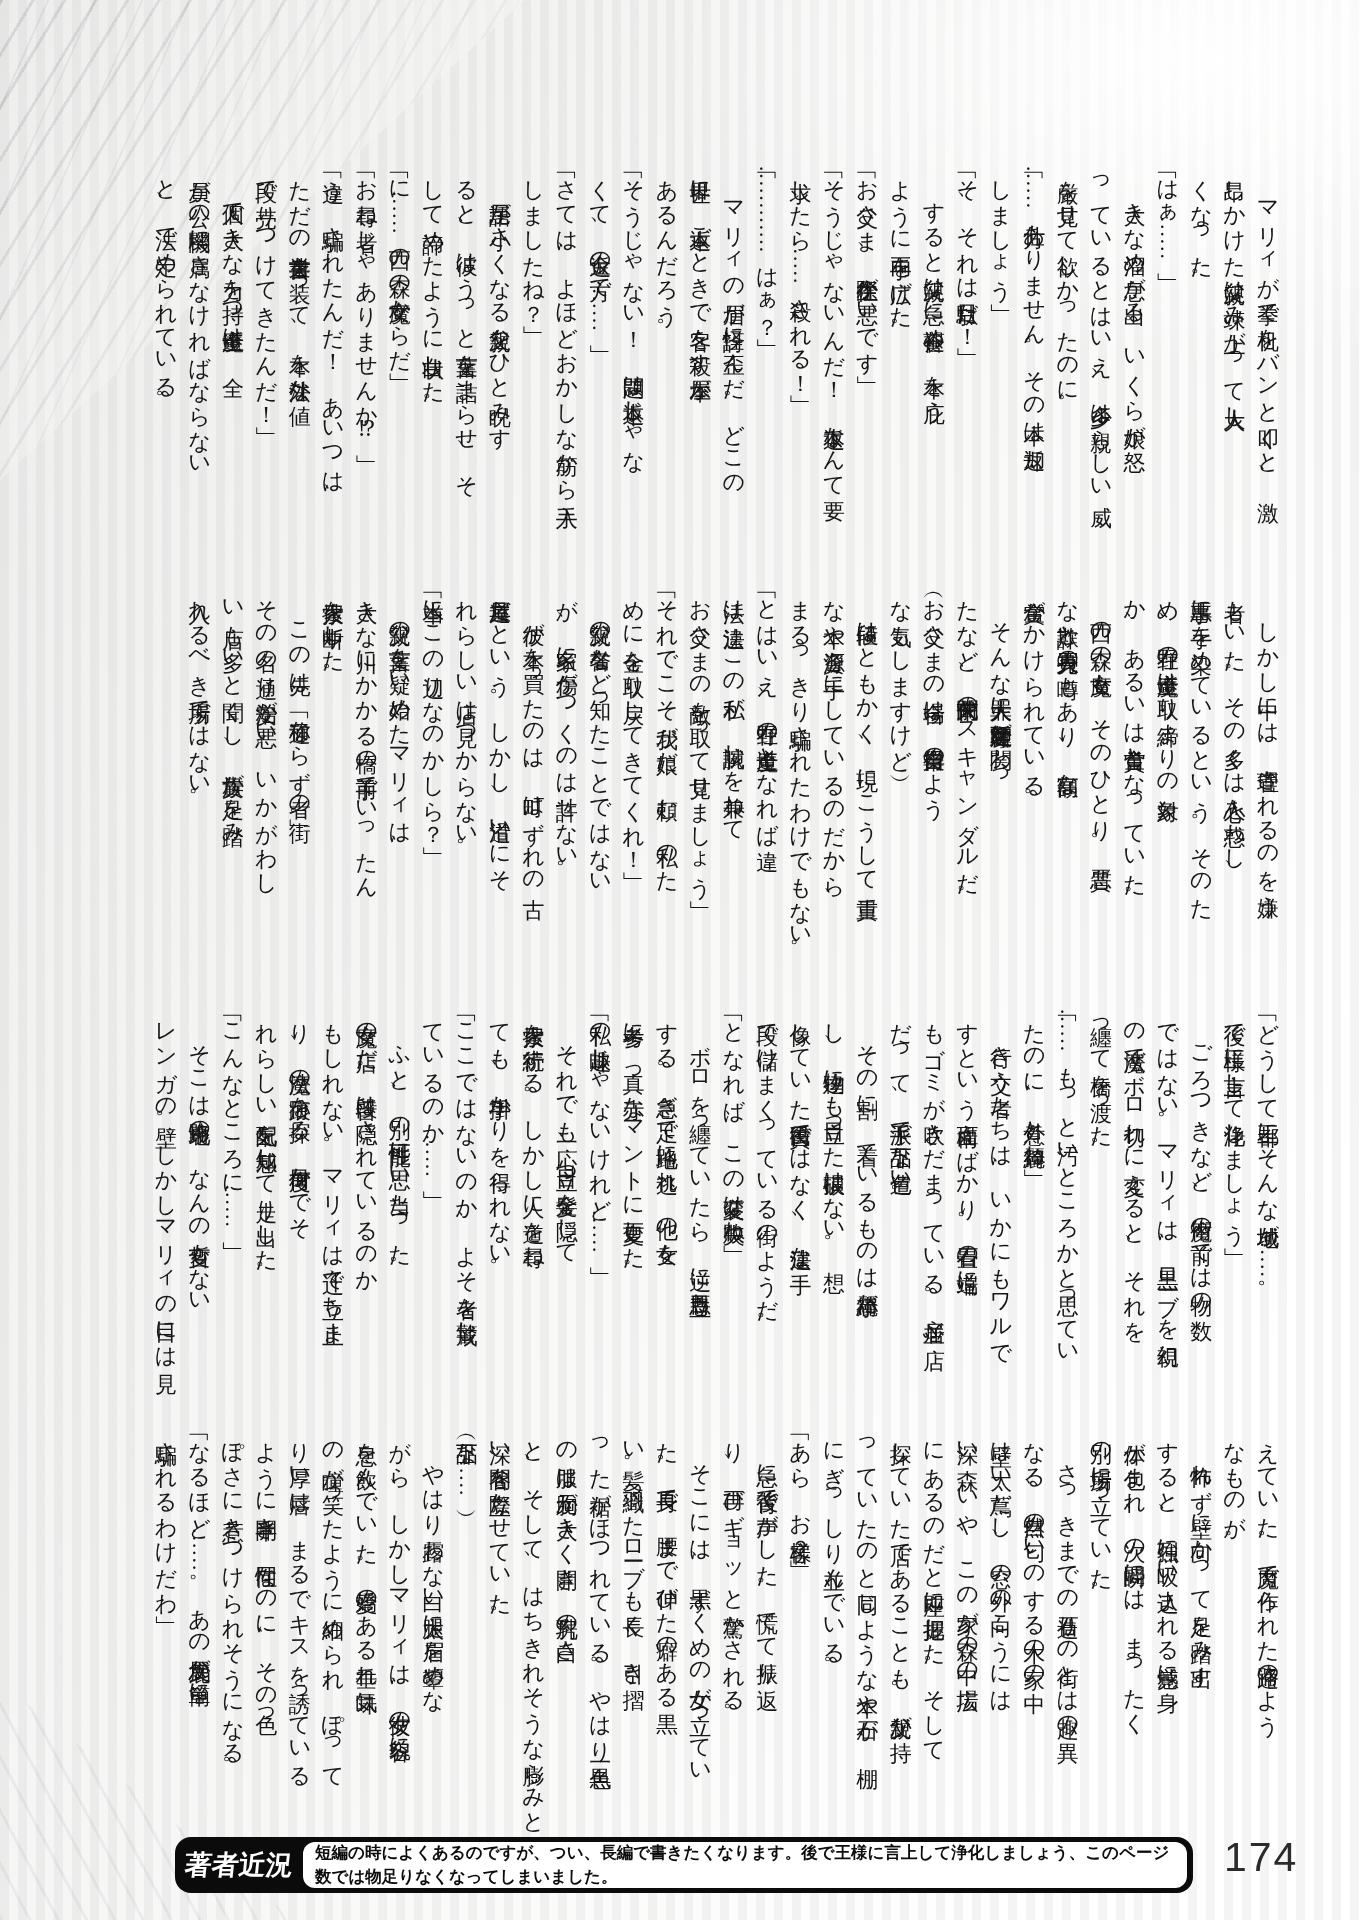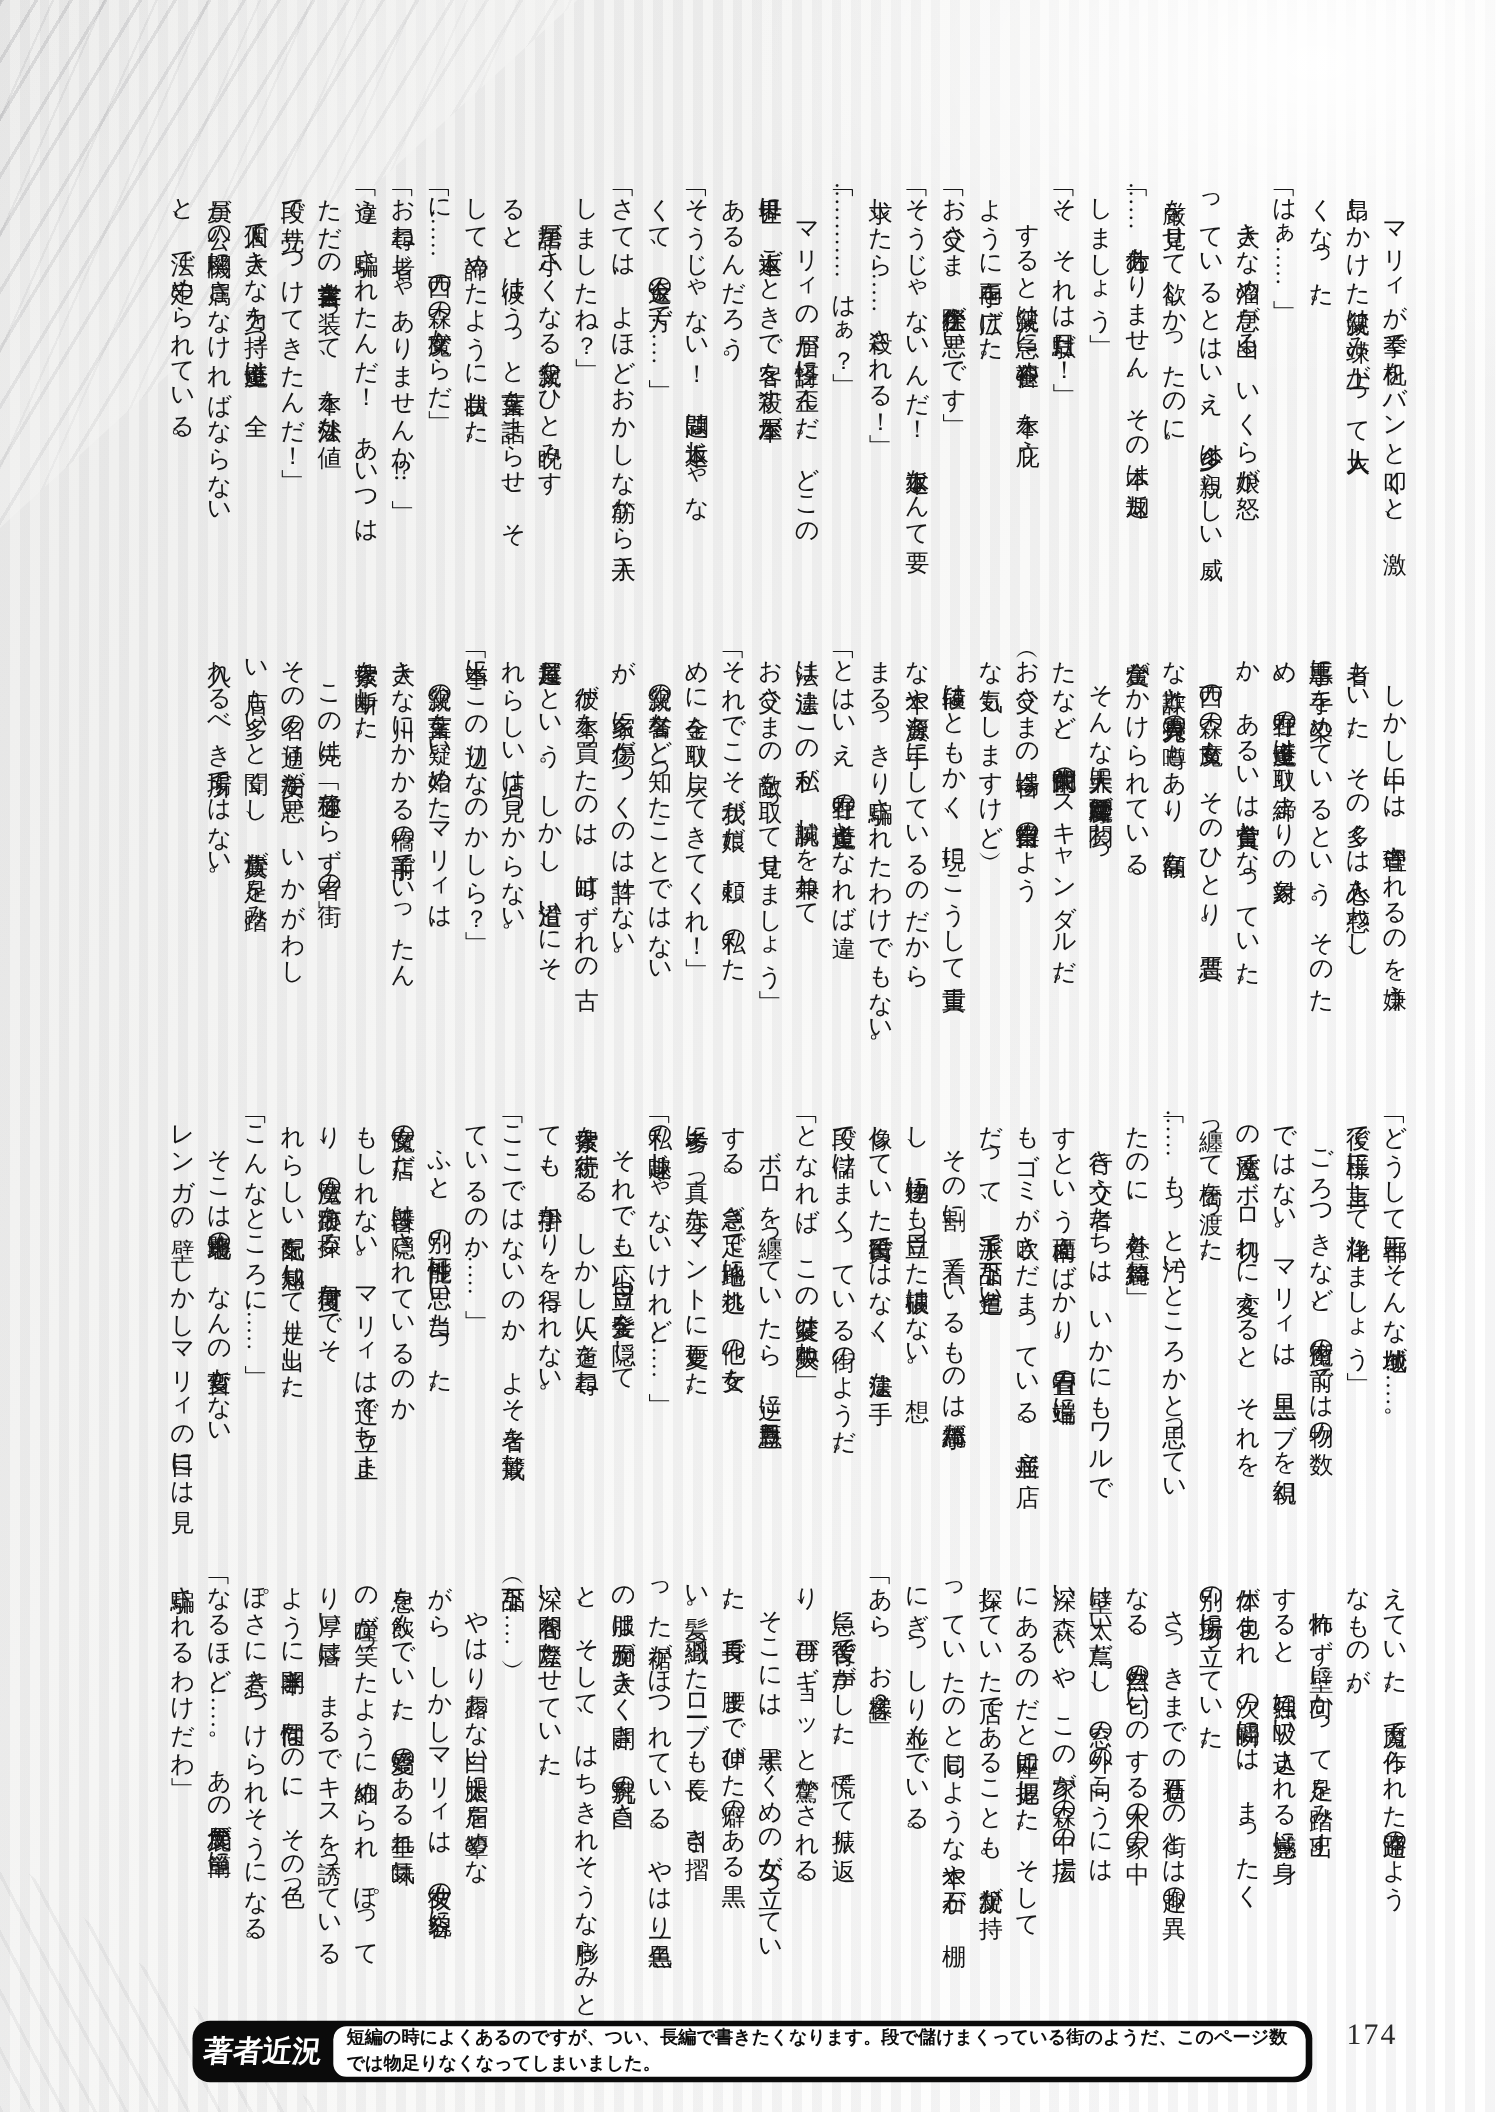--- a/index.html
+++ b/index.html
@@ -65,22 +65,22 @@
     flex:1;background:#ffffff;
     margin:5px 6px 5px 0;border-radius:12px;
     padding:1px 12px;
     display:flex;align-items:center;
     color:#0d0d0d;
     font-family:"Liberation Sans","DejaVu Sans",sans-serif;
     font-weight:bold;font-size:16.5px;line-height:1.45;
   }
   .page-number{
     position:absolute;left:1224px;top:1834px;
-    font-family:Liberation Serif, serif;
-    font-size:27px;color:#2b2b2b;letter-spacing:2px;
+    font-family:Liberation Sans, sans-serif;
+    font-size:41px;color:#2b2b2b;letter-spacing:2px;
   }
 </style>
 </head>
 <body>
 
 <div class="page">
   <div class="paper-stripes"></div>
   <div class="top-right-light"></div>
   <div class="corner-streaks"></div>
   <div class="corner-streaks-bottom"></div>
@@ -224,17 +224,17 @@
       <div class="vcol">の瞳が笑ったように細められ、ぽって</div>
       <div class="vcol">り厚い唇は、まるでキスを誘っている</div>
       <div class="vcol">ように半開き。同性なのに、その色っ</div>
       <div class="vcol">ぽさに惹きつけられそうになる。</div>
       <div class="vcol">「なるほど……。あの馬鹿父が簡単に</div>
       <div class="vcol">騙されるわけだわ」</div>
     </section>
 
   <div class="author-box">
     <div class="author-label">著者近況</div>
-    <div class="author-note">短編の時によくあるのですが、つい、長編で書きたくなります。段で儲けまくっている街のようだ、このページ数では物足りなくなってしまいました。</div>
+    <div class="author-note">短編の時によくあるのですが、つい、長編で書きたくなります。後で王様に言上して浄化しましょう、このページ数では物足りなくなってしまいました。</div>
   </div>
 
   <div class="page-number">174</div>
 </div>
 
 </body></html>

